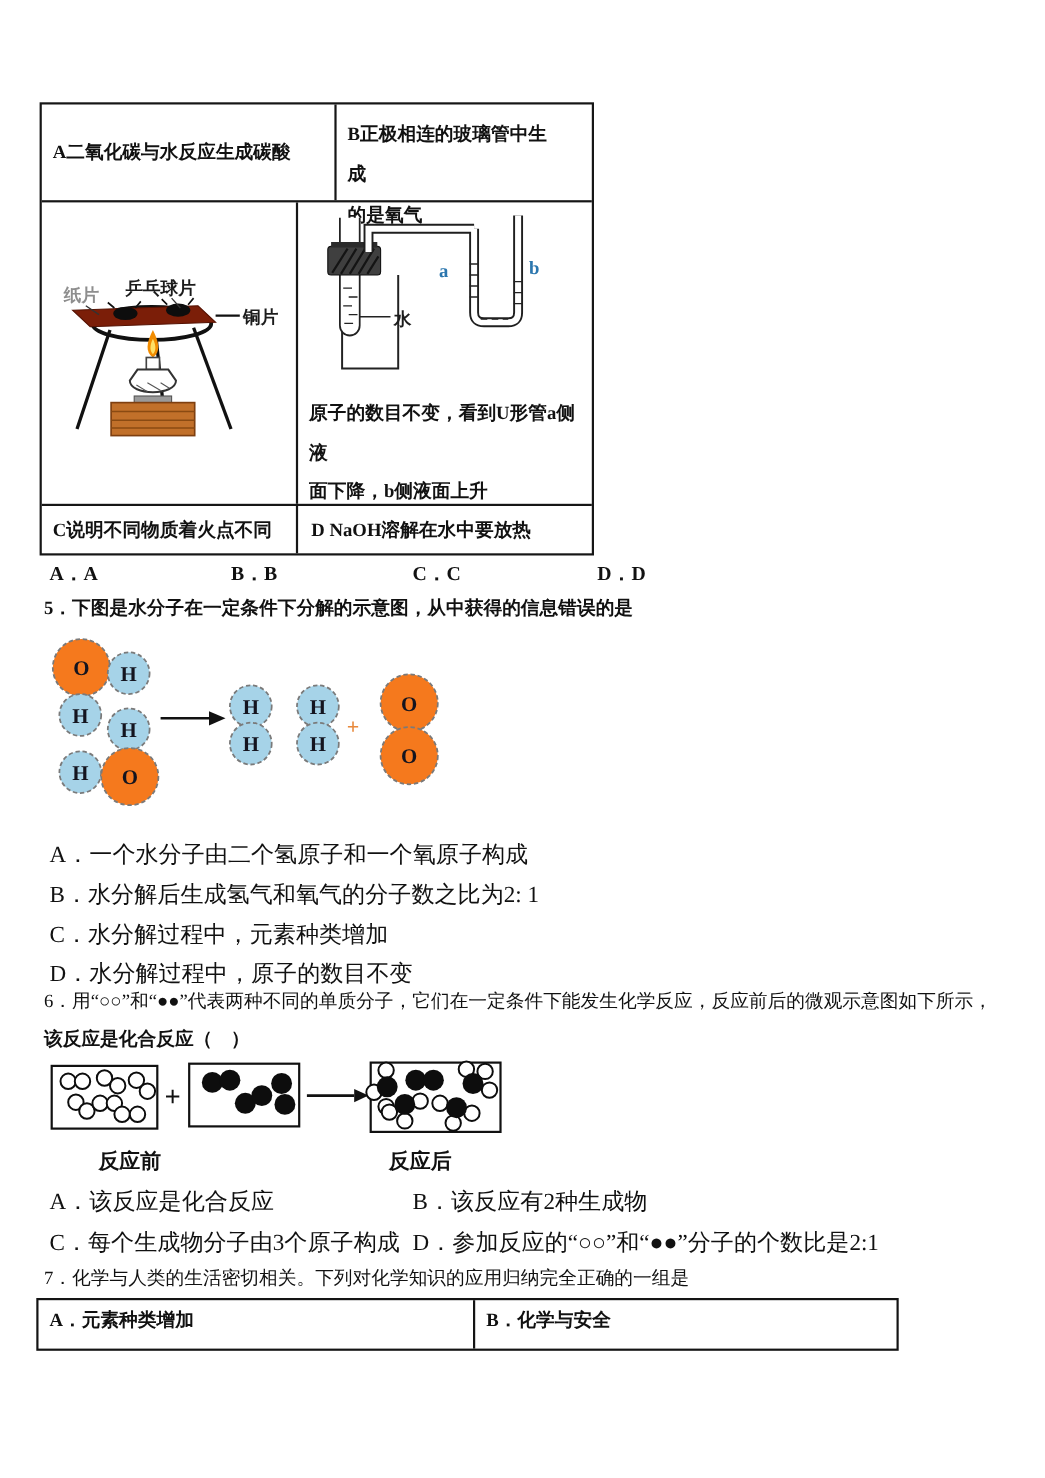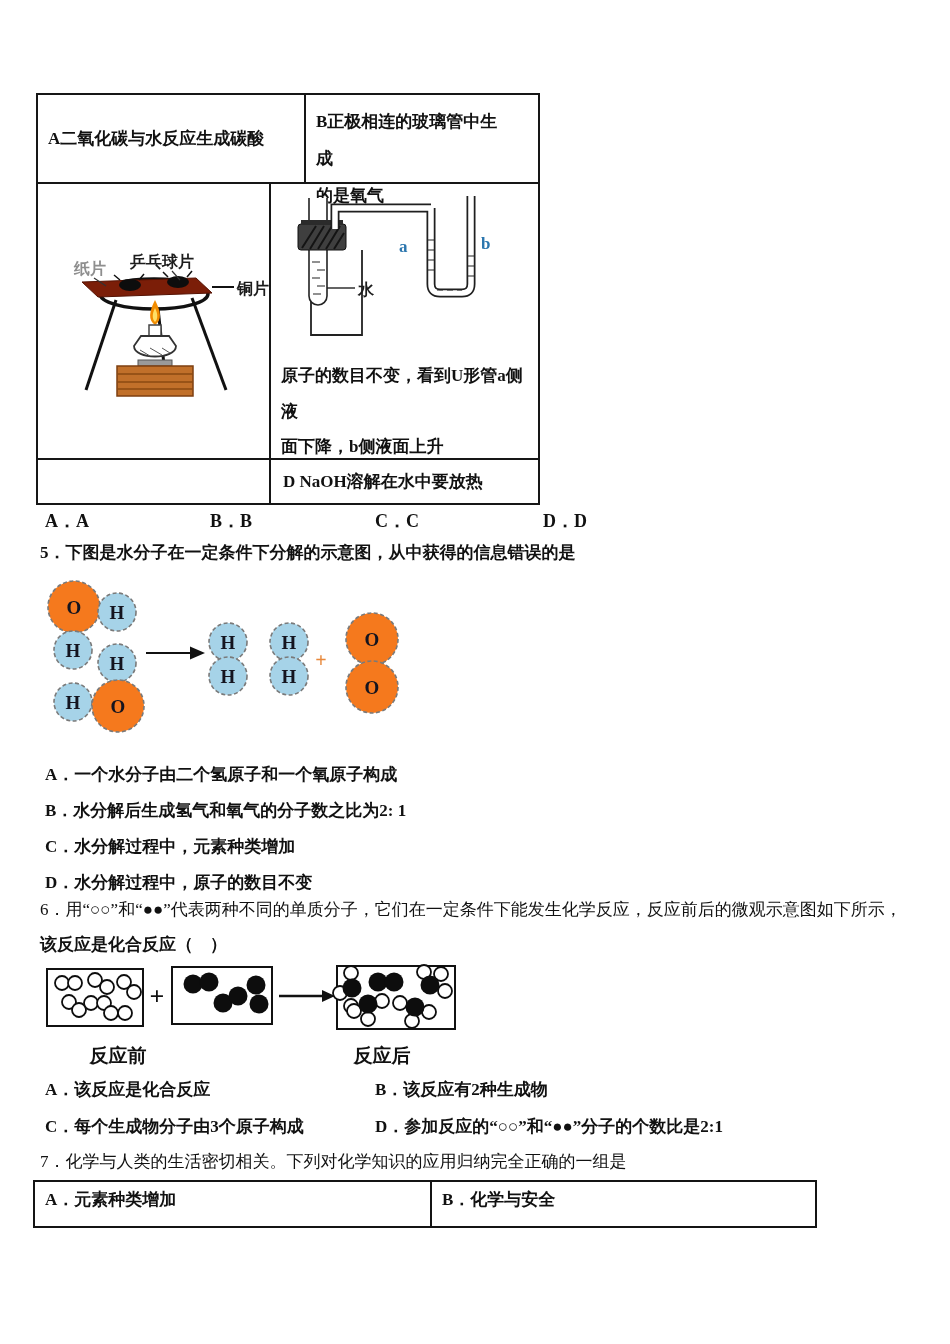--- a/index.html
+++ b/index.html
@@ -8,31 +8,31 @@
   .abs{position:absolute;}
 
   
   .t4{position:absolute;left:36px;top:93px;width:504px;height:412px;
       border:2px solid #161616;box-sizing:border-box;}
   .t4 .hl{position:absolute;left:0;width:100%;height:2px;background:#161616;}
   .t4 .vl{position:absolute;width:1.5px;background:#161616;}
   .t4cell{position:absolute;box-sizing:border-box;font-size:17px;font-weight:600;}
   .c-a1{left:0;top:0;width:266px;height:87px;display:flex;align-items:center;padding-left:10px;}
   .c-b1{left:268px;top:0;width:200px;height:87px;padding:8px 4px 0 10px;line-height:37px;}
-  .c-a2{left:16px;top:89px;width:253px;height:274px;}
+  .c-a2{left:0;top:89px;width:253px;height:274px;}
   .c-b2{left:233px;top:89px;width:267px;height:274px;}
   .c-a3{left:0;top:365px;width:231px;height:43px;display:flex;align-items:center;padding-left:10px;}
   .c-b3{left:233px;top:365px;width:313px;height:43px;display:flex;align-items:center;padding-left:12px;}
   .desc{font-size:17px;font-weight:600;padding-left:10px;line-height:20px;}
   .d1{margin-top:12px;} .d2{margin-top:16px;} .d3{margin-top:15px;}
 
   
   .ansrow span{position:absolute;top:509px;font-size:18px;font-weight:700;}
   .stem{font-size:17px;font-weight:600;white-space:nowrap;}
-  .opt{font-size:17px;font-weight:700;white-space:nowrap;}
+  .opt{font-size:21px;font-weight:400;white-space:nowrap;}
 
   
   .lbl{font-family:"Liberation Serif","DejaVu Serif",serif;font-size:16px;fill:#1c1c1c;font-weight:600;}
   .lblgray{fill:#8e8e8e;}
   .ablbl{font-family:"Liberation Serif","DejaVu Serif",serif;font-size:17px;fill:#2B76AE;font-weight:600;}
   .atom{stroke:#7a7a7a;stroke-width:1.6;stroke-dasharray:4 2.5;}
   .atom-o{fill:#F5791D;} .atom-h{fill:#A6D3E8;}
   .atxt{font-family:"Liberation Serif","DejaVu Serif",serif;font-size:19px;font-weight:600;
         fill:#14141f;text-anchor:middle;}
   .plus5{font-family:"Liberation Serif",serif;font-size:20px;font-weight:700;fill:#E8893C;text-anchor:middle;}
@@ -139,20 +139,23 @@
         <line x1="56" y1="104" x2="84" y2="104" stroke="#222" stroke-width="1.4"></line>
         <text x="128" y="68" class="ablbl">a</text>
         <text x="210" y="65" class="ablbl">b</text>
         <text x="87" y="111" class="lbl">水</text>
       </svg>
       <div class="desc d1">原子的数目不变，看到U形管a侧</div>
       <div class="desc d2">液</div>
       <div class="desc d3">面下降，b侧液面上升</div>
     </div>
 
+    <div class="t4cell c-a3">
+      <span>C说明不同物质着火点不同</span>
+    </div>
     <div class="t4cell c-b3">
       <span>D NaOH溶解在水中要放热</span>
     </div>
   </div>
 
   <div class="ansrow">
     <span style="left:45px">A．A</span>
     <span style="left:210px">B．B</span>
     <span style="left:375px">C．C</span>
     <span style="left:543px">D．D</span>

